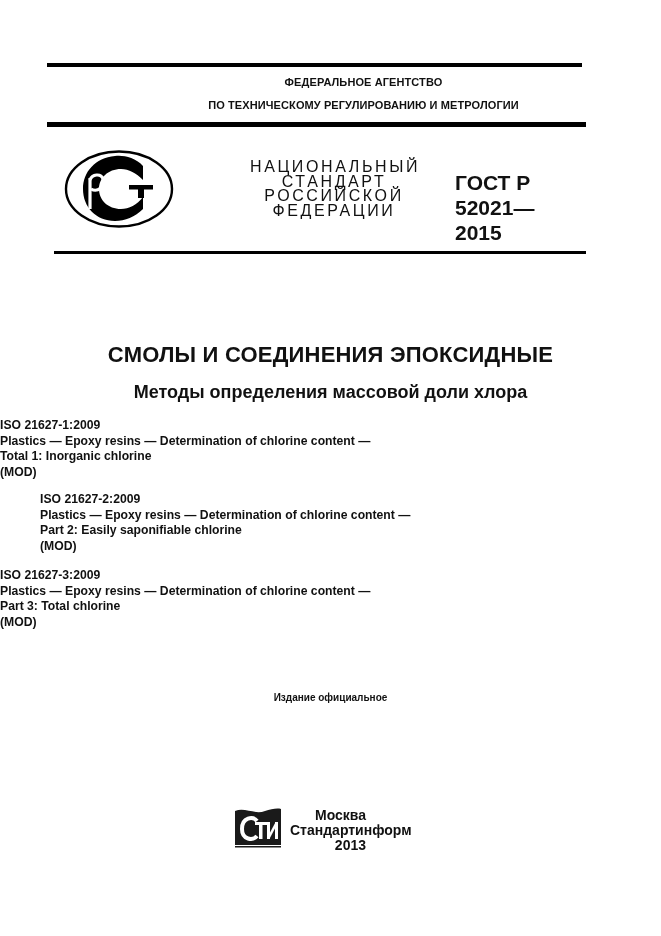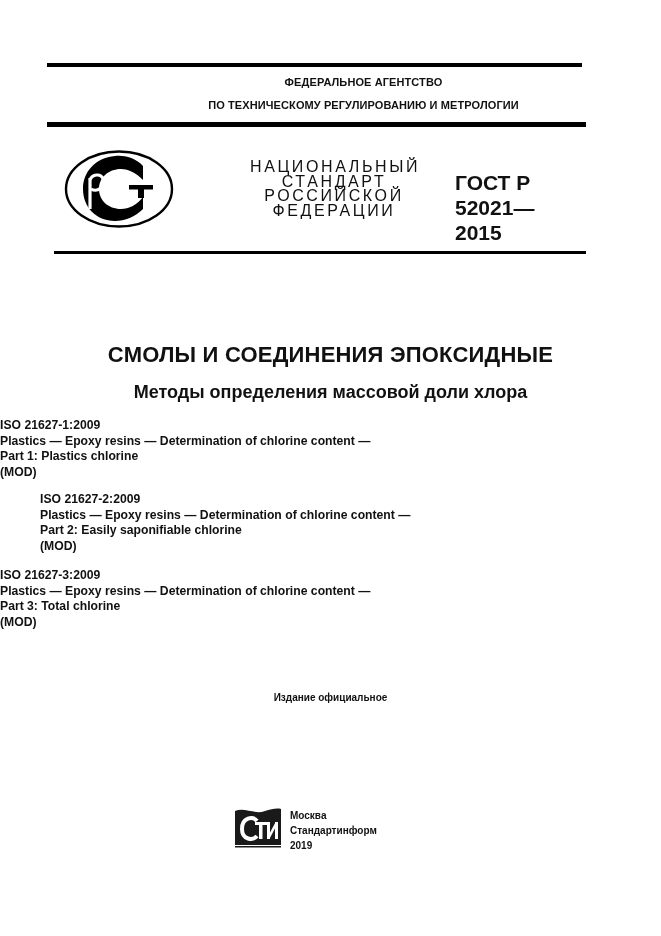--- a/index.html
+++ b/index.html
@@ -72,23 +72,23 @@
   .iso-block div { white-space: nowrap; }
   .edition {
     font-size: 10px;
     top: 692px;
   }
   .publisher {
     position: absolute;
     left: 290px;
     top: 808px;
     width: 76px;
-    text-align: left;
+    text-align: right;
     font-weight: bold;
-    font-size: 10px;
+    font-size: 14px;
     line-height: 15px;
   }
 </style>
 </head>
 <body>
 
 <div class="rule" style="left:47px; top:63px; width:535px; height:4px;"></div>
 
 <div class="center-text agency" style="top:76px;">ФЕДЕРАЛЬНОЕ АГЕНТСТВО</div>
 <div class="center-text agency" style="top:99px;">ПО ТЕХНИЧЕСКОМУ РЕГУЛИРОВАНИЮ И МЕТРОЛОГИИ</div>
@@ -123,21 +123,21 @@
 </div>
 
 <div class="rule" style="left:54px; top:251px; width:532px; height:3px;"></div>
 
 <div class="center-text title">СМОЛЫ И СОЕДИНЕНИЯ ЭПОКСИДНЫЕ</div>
 <div class="center-text subtitle">Методы определения массовой доли хлора</div>
 
 <div class="iso-block" style="top:418px;">
   <div>ISO 21627-1:2009</div>
   <div>Plastics — Epoxy resins — Determination of chlorine content —</div>
-  <div>Part 1: Plastics chlorine</div>
+  <div>Total 1: Inorganic chlorine</div>
   <div>(MOD)</div>
 </div>
 
 <div class="iso-block" style="top:492px;margin-left:40px;">
   <div>ISO 21627-2:2009</div>
   <div>Plastics — Epoxy resins — Determination of chlorine content —</div>
   <div>Part 2: Easily saponifiable chlorine</div>
   <div>(MOD)</div>
 </div>
 
@@ -163,14 +163,14 @@
 
     <rect x="34" y="17" width="3" height="17" fill="#fff"></rect>
     <rect x="42" y="17" width="3" height="17" fill="#fff"></rect>
     <path d="M35.5 33 L43.5 18" stroke="#fff" stroke-width="2.6"></path>
   </svg>
 </div>
 
 <div class="publisher">
   <div>Москва</div>
   <div>Стандартинформ</div>
-  <div>2019</div>
+  <div>2013</div>
 </div>
 
 </body></html>

